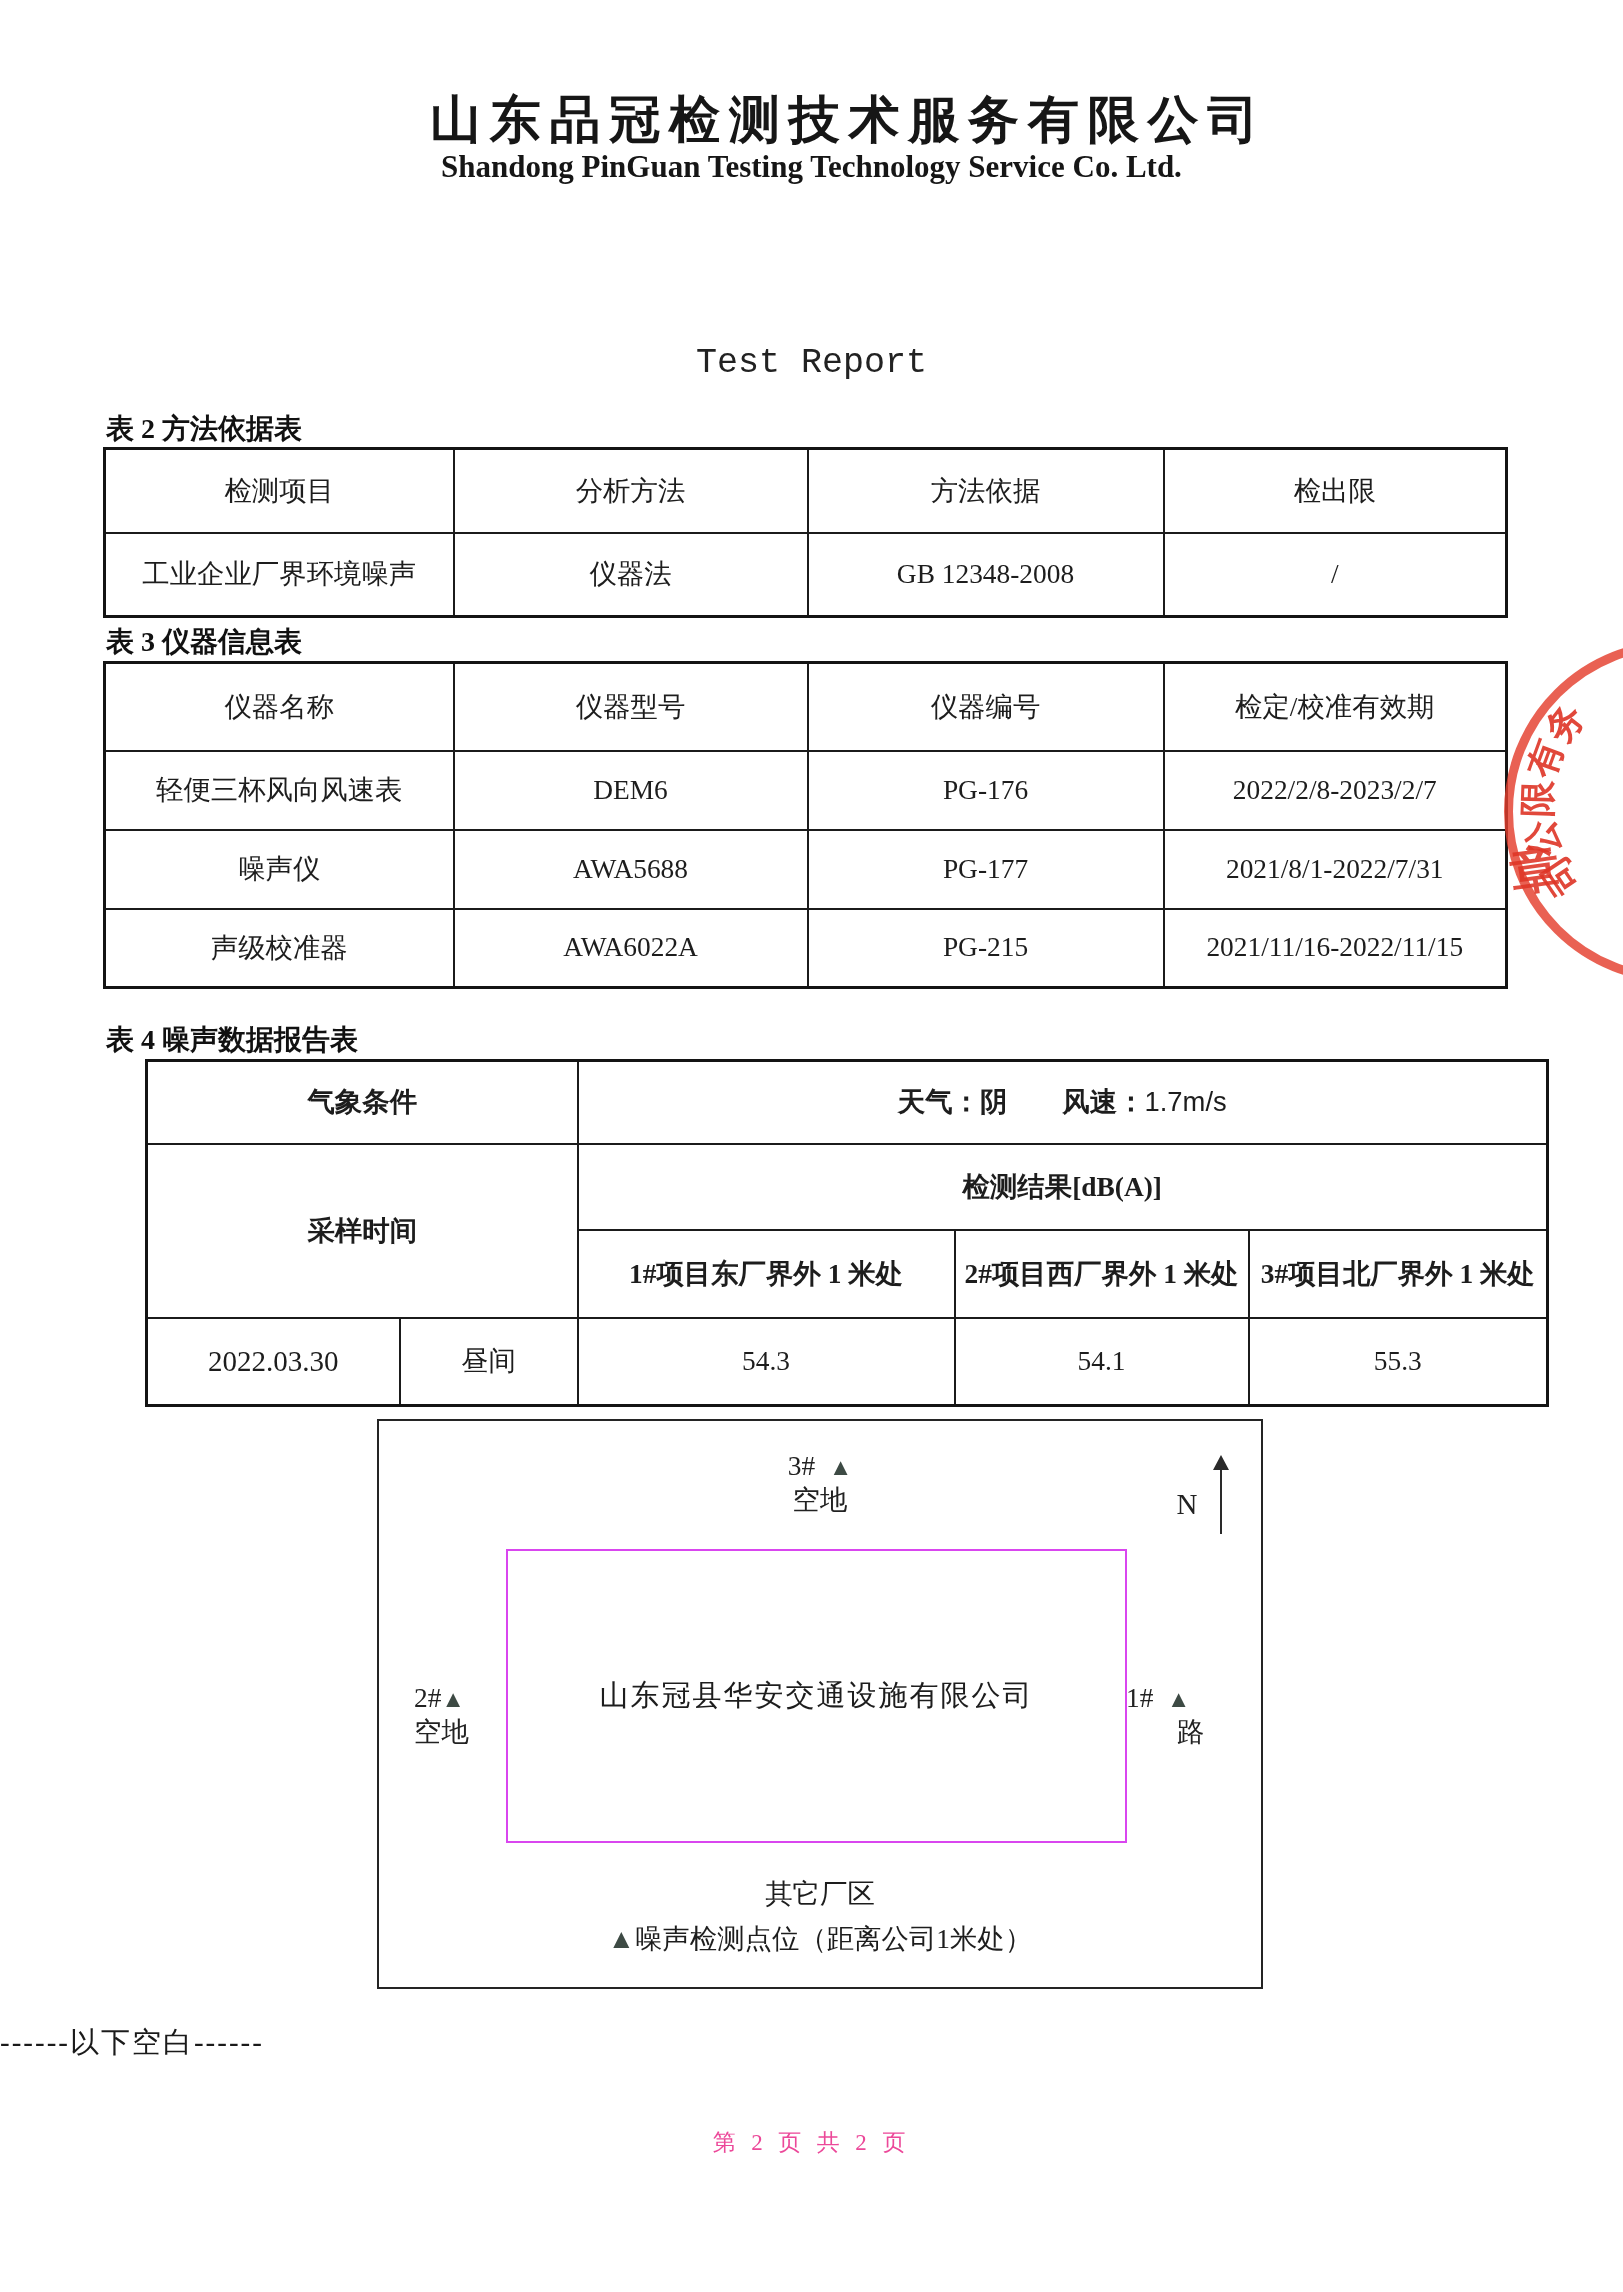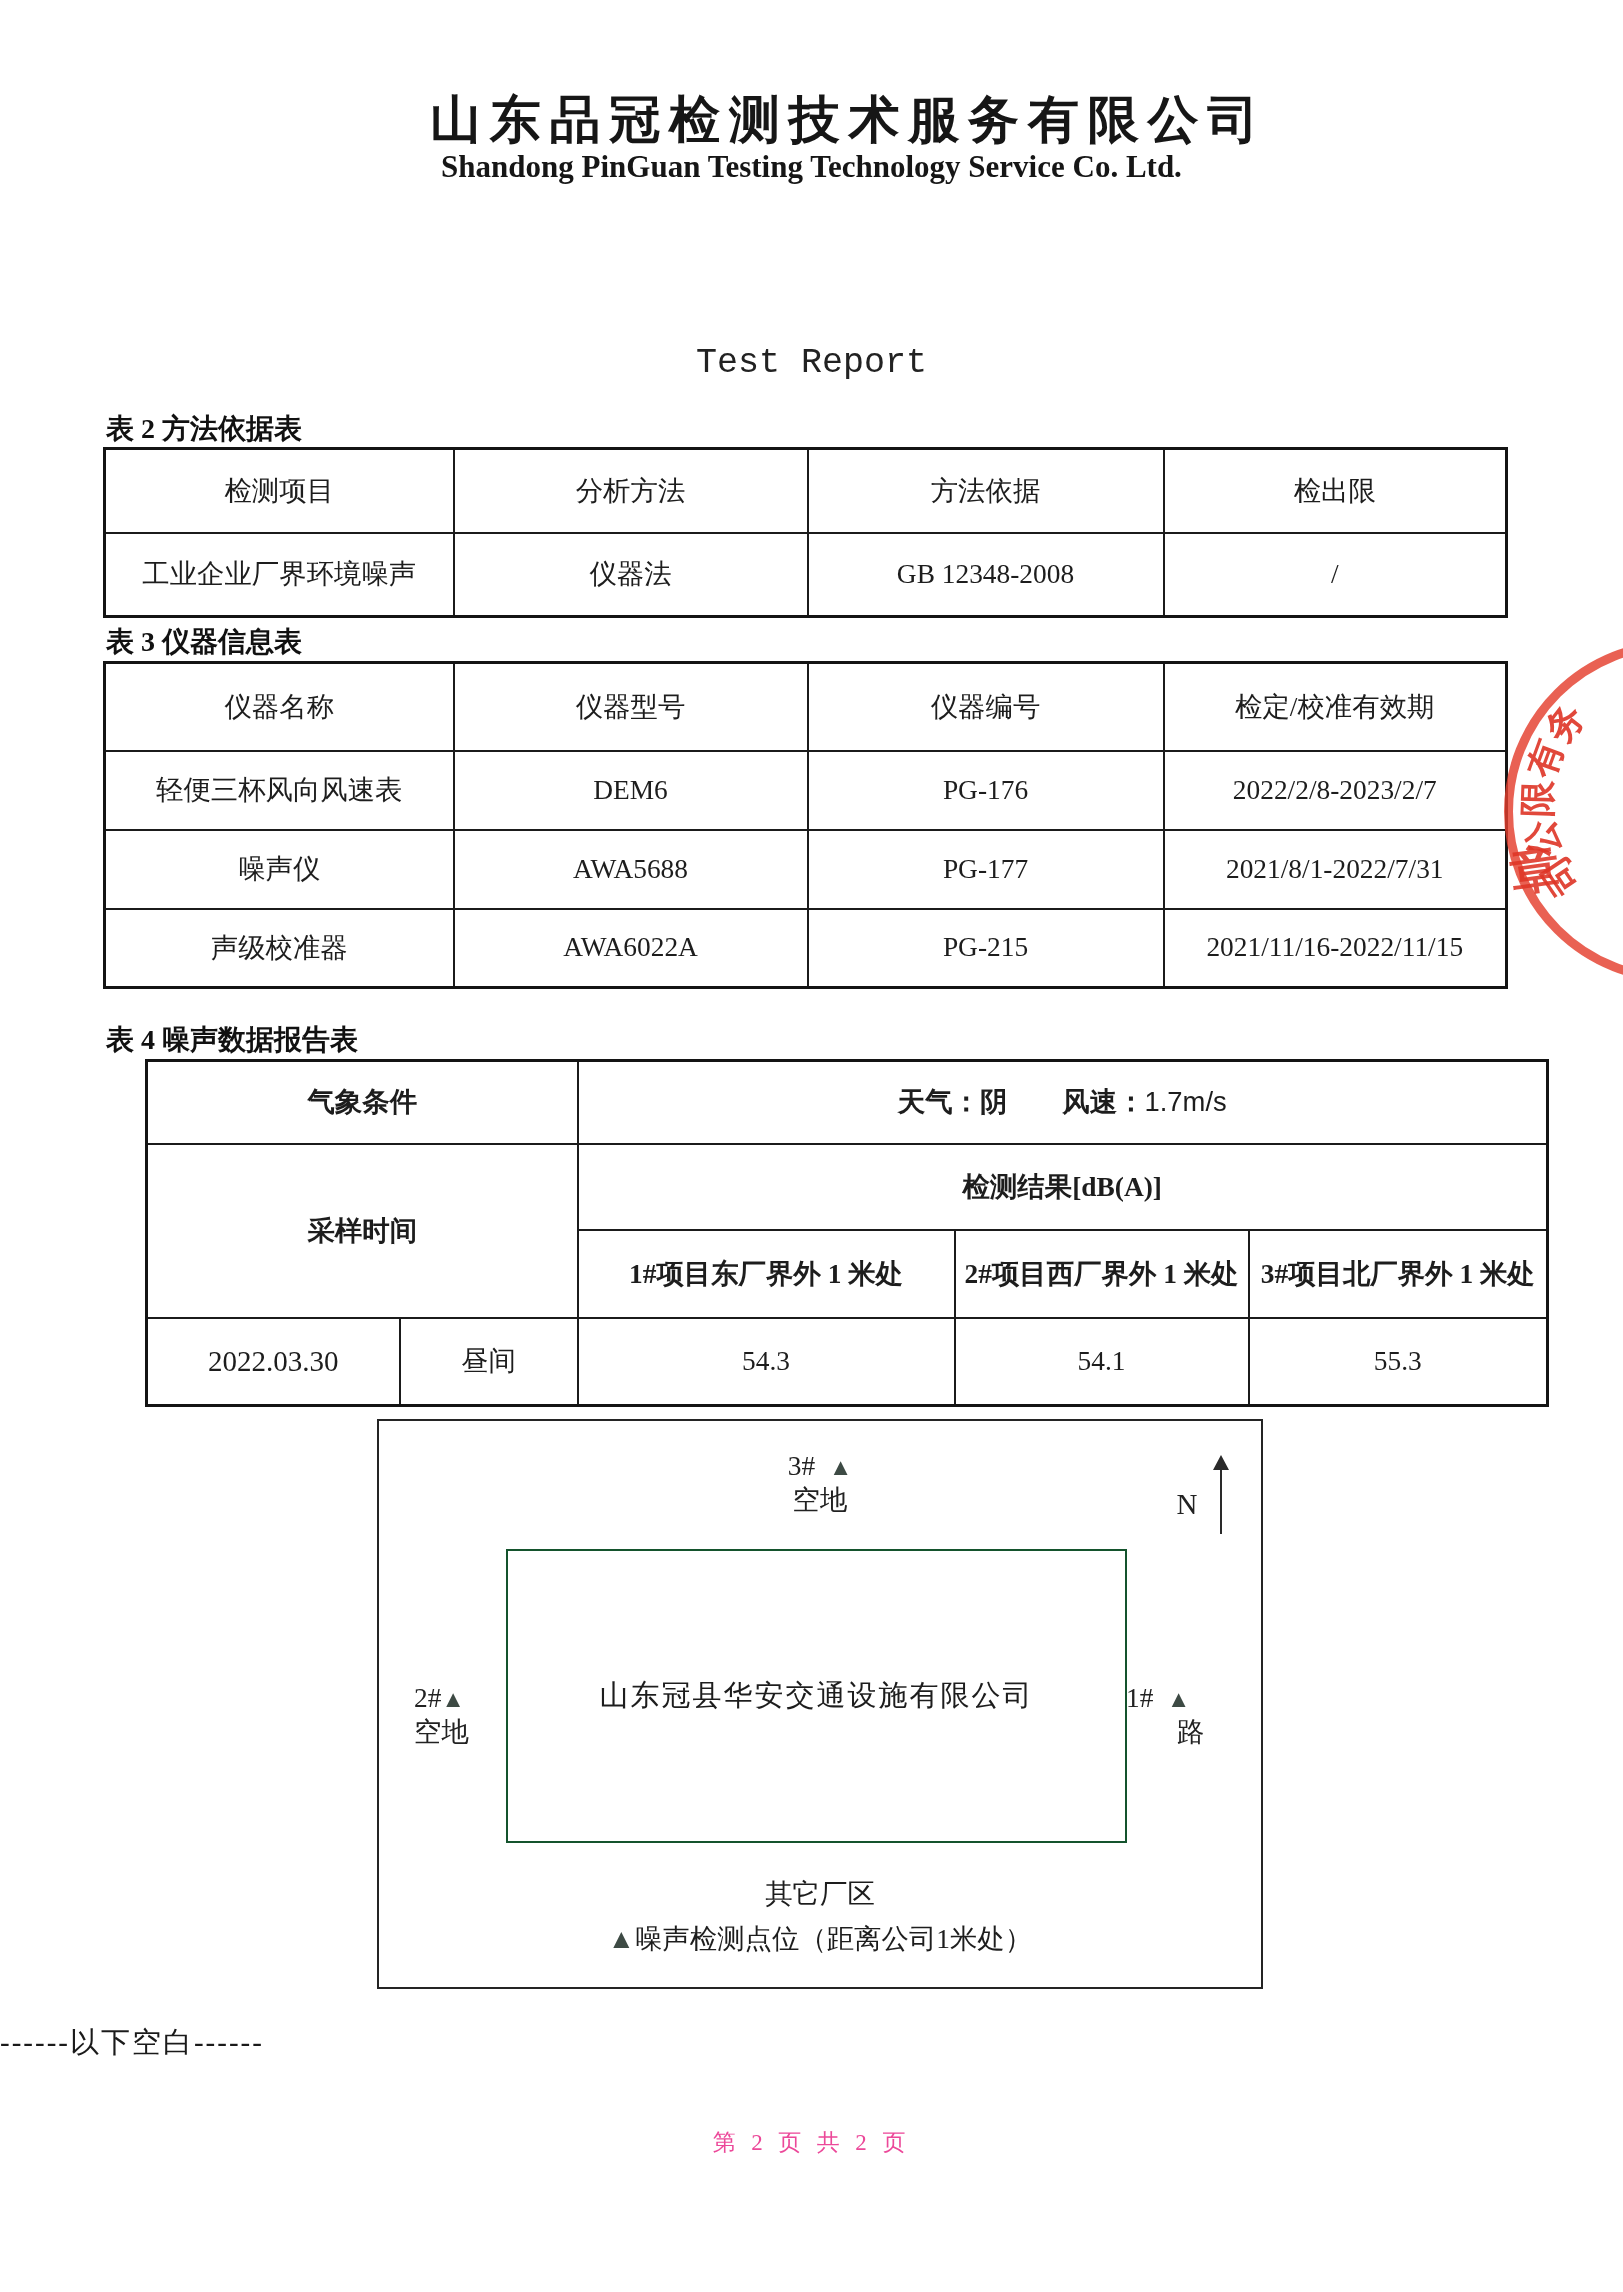--- a/index.html
+++ b/index.html
@@ -56,21 +56,21 @@
   .date-cell{font-size:29px;}
   .weather-gap{display:inline-block;width:55px;}
 
   
   .diagram{
     position:absolute;left:377px;top:1419px;width:882px;height:566px;
     border:2.9px solid #242424;background:#fff;
   }
   .diagram .inner-box{
     position:absolute;left:127px;top:128px;width:617px;height:290px;
-    border:2px solid #14532d;display:flex;align-items:center;justify-content:center;
+    border:2px solid #d946ef;display:flex;align-items:center;justify-content:center;
   }
   .diagram .inner-box .co-name{font-size:29px;color:#1d1d1d;letter-spacing:2px;}
   .dg-label{position:absolute;font-size:27.4px;color:#222;line-height:33px;}
   .tri{color:#3d4a44;font-size:23.5px;}
   #p3{top:29px;left:0;width:100%;text-align:center;}
   #p2{top:261px;left:35px;text-align:left;}
   #p1{top:261px;left:747px;text-align:left;}
   #p1 .second{padding-left:51px;}
   #other-area{position:absolute;top:455px;left:0;width:100%;text-align:center;font-size:27.4px;}
   #legend{position:absolute;top:500px;left:0;width:100%;text-align:center;font-size:27.4px;}

